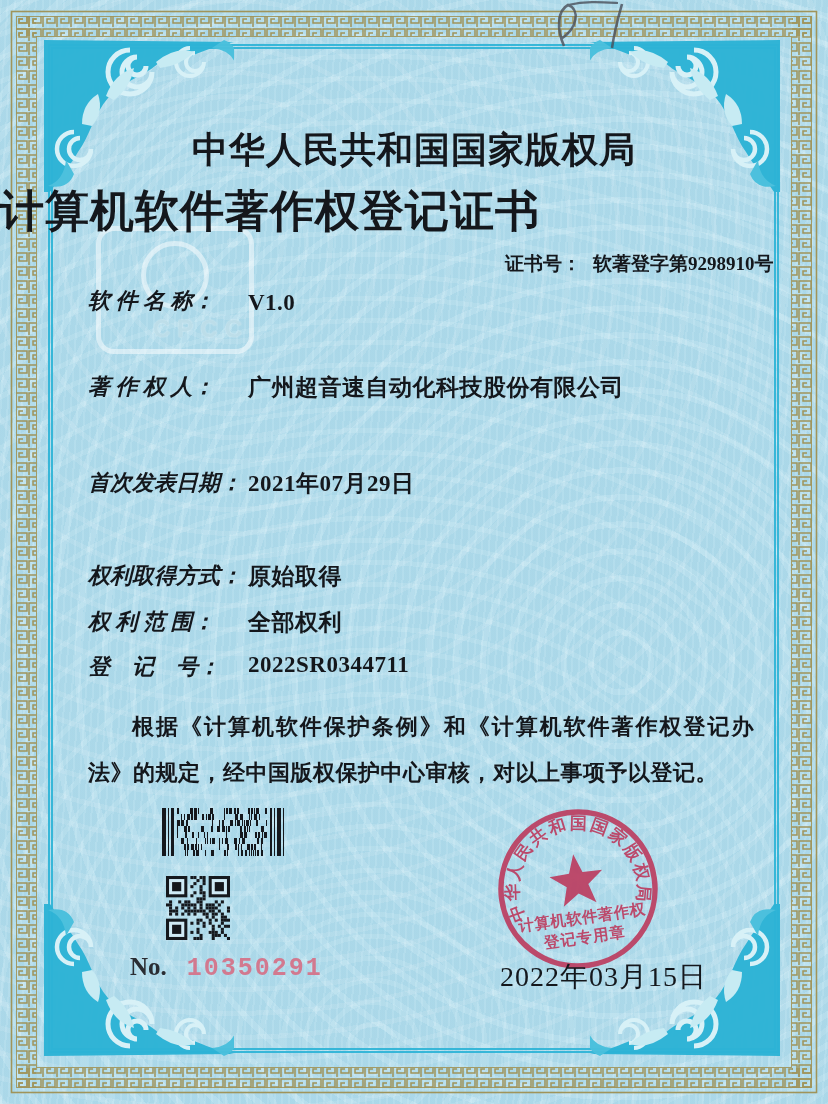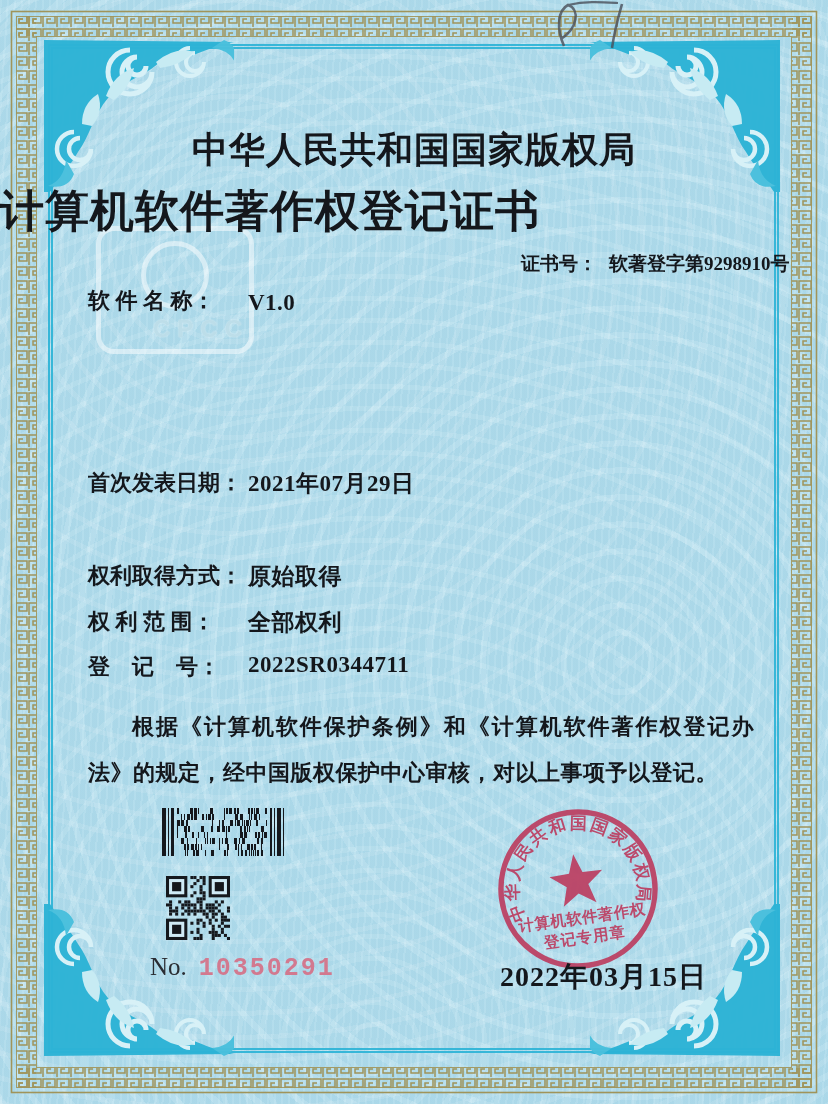--- a/index.html
+++ b/index.html
@@ -48,53 +48,53 @@
   }
 
   .authority{
     left:0;right:0;top:126px;text-align:center;
     font-size:36px;font-weight:bold;letter-spacing:1px;
   }
   .cert-title{
     left:0;right:0;top:182px;
     font-size:44px;font-weight:bold;letter-spacing:1px;
   }
-  .certno{left:505px;top:251px;font-size:19px;font-weight:bold;white-space:nowrap;margin-left:16px;}
+  .certno{left:505px;top:251px;font-size:19px;font-weight:bold;white-space:nowrap;}
   .certno .lbl{margin-right:12px;}
 
   .field{left:88px;white-space:nowrap;}
   .field .flabel{
-    display:inline-block;width:162px;font-size:22px;font-weight:bold;vertical-align:top;
+    display:inline-block;width:162px;font-size:22px;font-weight:bold;vertical-align:top;font-style:italic;
   }
   .field .fvalue{
     display:inline-block;font-size:23px;font-weight:bold;margin-left:-2px;vertical-align:top;
     letter-spacing:.5px;
   }
   .fvalue .vline{line-height:34px;}
 
   .statement{
     left:88px;top:704px;width:666px;
     font-size:22px;font-weight:bold;line-height:46px;
     text-indent:2em;text-align:justify;letter-spacing:.5px;
   }
 
   .barcode{left:162px;top:808px;}
   .qrcode{left:166px;top:876px;}
 
   .serial{left:130px;top:953px;white-space:nowrap;}
-  .serial .s-lbl{font-size:25px;font-weight:normal;color:#2a2d33;margin-right:12px;margin-left:20px;}
+  .serial .s-lbl{font-size:25px;font-weight:bold;color:#2a2d33;margin-right:12px;}
   .serial .s-val{
     font-family:"Liberation Mono","DejaVu Sans Mono",monospace;
-    font-size:25px;color:#d2798f;letter-spacing:2px;font-weight:bold;
+    font-size:25px;color:#d2798f;letter-spacing:2px;font-weight:bold;margin-left:8px;
   }
 
   .seal{left:478px;top:789px;width:200px;height:200px;transform:rotate(-8deg);opacity:.93;}
   .seal text{font-family:"Liberation Serif","DejaVu Serif",serif;font-weight:bold;fill:#bc3f62;}
 
-  .issue-date{left:500px;top:958px;font-size:28px;font-weight:bold;letter-spacing:1px;}
+  .issue-date{left:500px;top:958px;font-size:28px;font-weight:normal;letter-spacing:1px;}
 
   .pen-mark{left:534px;top:0;width:130px;height:50px;opacity:.8;}
 </style>
 </head>
 <body>
 
 <div class="page">
 
   <svg class="abs gold-frame" width="828" height="1104">
     <defs>
@@ -151,20 +151,23 @@
   </div>
 
   <div class="abs authority">中华人民共和国国家版权局</div>
   <div class="abs cert-title">计算机软件著作权登记证书</div>
   <div class="abs certno">
     <span class="lbl">证书号：</span><span>软著登字第9298910号</span>
   </div>
 
   <div class="abs field" style="top:286px">
     <span class="flabel">软 件 名 称：</span><span class="fvalue"><span class="vline" style="display:block">V1.0</span></span>
+  </div>
+  <div class="abs field" style="top:372px">
+    <span class="flabel">著 作 权 人：</span><span class="fvalue">广州超音速自动化科技股份有限公司</span>
   </div>
   <div class="abs field" style="top:468px">
     <span class="flabel">首次发表日期：</span><span class="fvalue">2021年07月29日</span>
   </div>
   <div class="abs field" style="top:607px">
     <span class="flabel">权 利 范 围：</span><span class="fvalue">全部权利</span>
   </div>
   <div class="abs field" style="top:561px">
     <span class="flabel">权利取得方式：</span><span class="fvalue">原始取得</span>
   </div>

